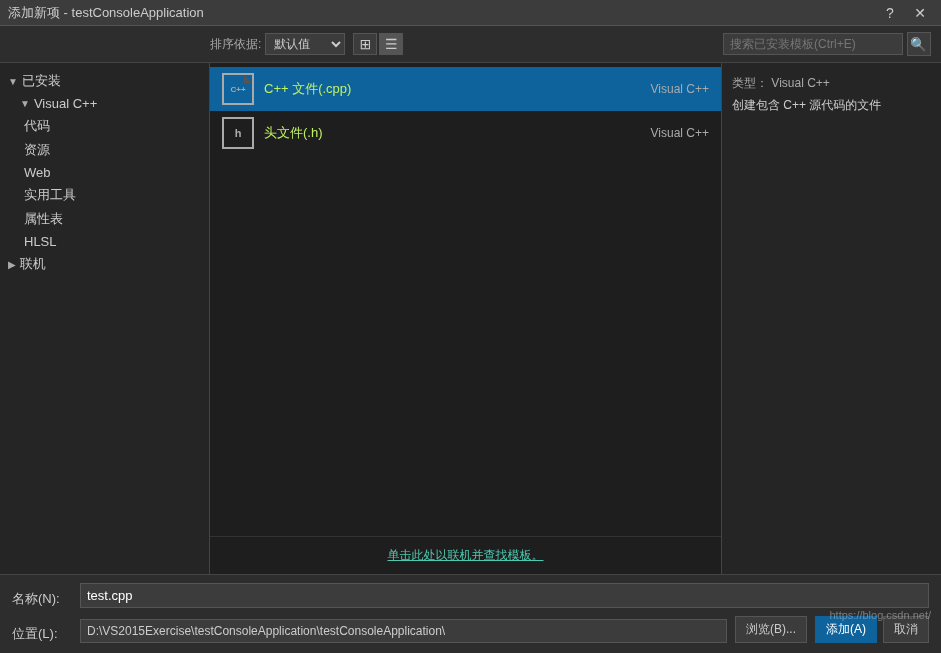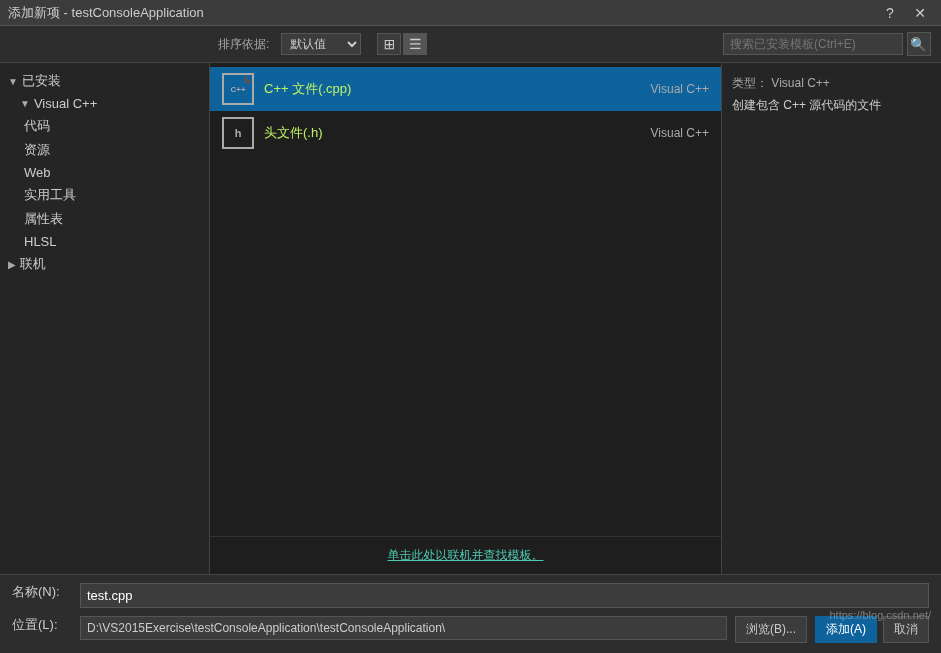--- a/index.html
+++ b/index.html
@@ -50,21 +50,21 @@
       flex-direction: column;
       height: calc(653px - 28px);
     }
 
     
     .toolbar {
       background: #2d2d2d;
       display: flex;
       align-items: center;
       padding: 6px 10px;
-      gap: 8px;
+      gap: 0;
       border-bottom: 1px solid #444;
     }
     .toolbar-left {
       width: 200px;
       font-size: 13px;
       color: #aaa;
     }
     .toolbar-sort-label {
       color: #aaa;
       font-size: 12px;
@@ -235,21 +235,21 @@
     .bottom-bar {
       background: #2d2d2d;
       border-top: 1px solid #444;
       padding: 8px 12px;
       display: flex;
       flex-direction: column;
       gap: 8px;
     }
     .bottom-row {
       display: flex;
-      align-items: flex-start;
+      align-items: flex-end;
       gap: 8px;
     }
     .bottom-label {
       color: #cccccc;
       font-size: 13px;
       width: 60px;
       flex-shrink: 0;
     }
     .bottom-input {
       flex: 1;

